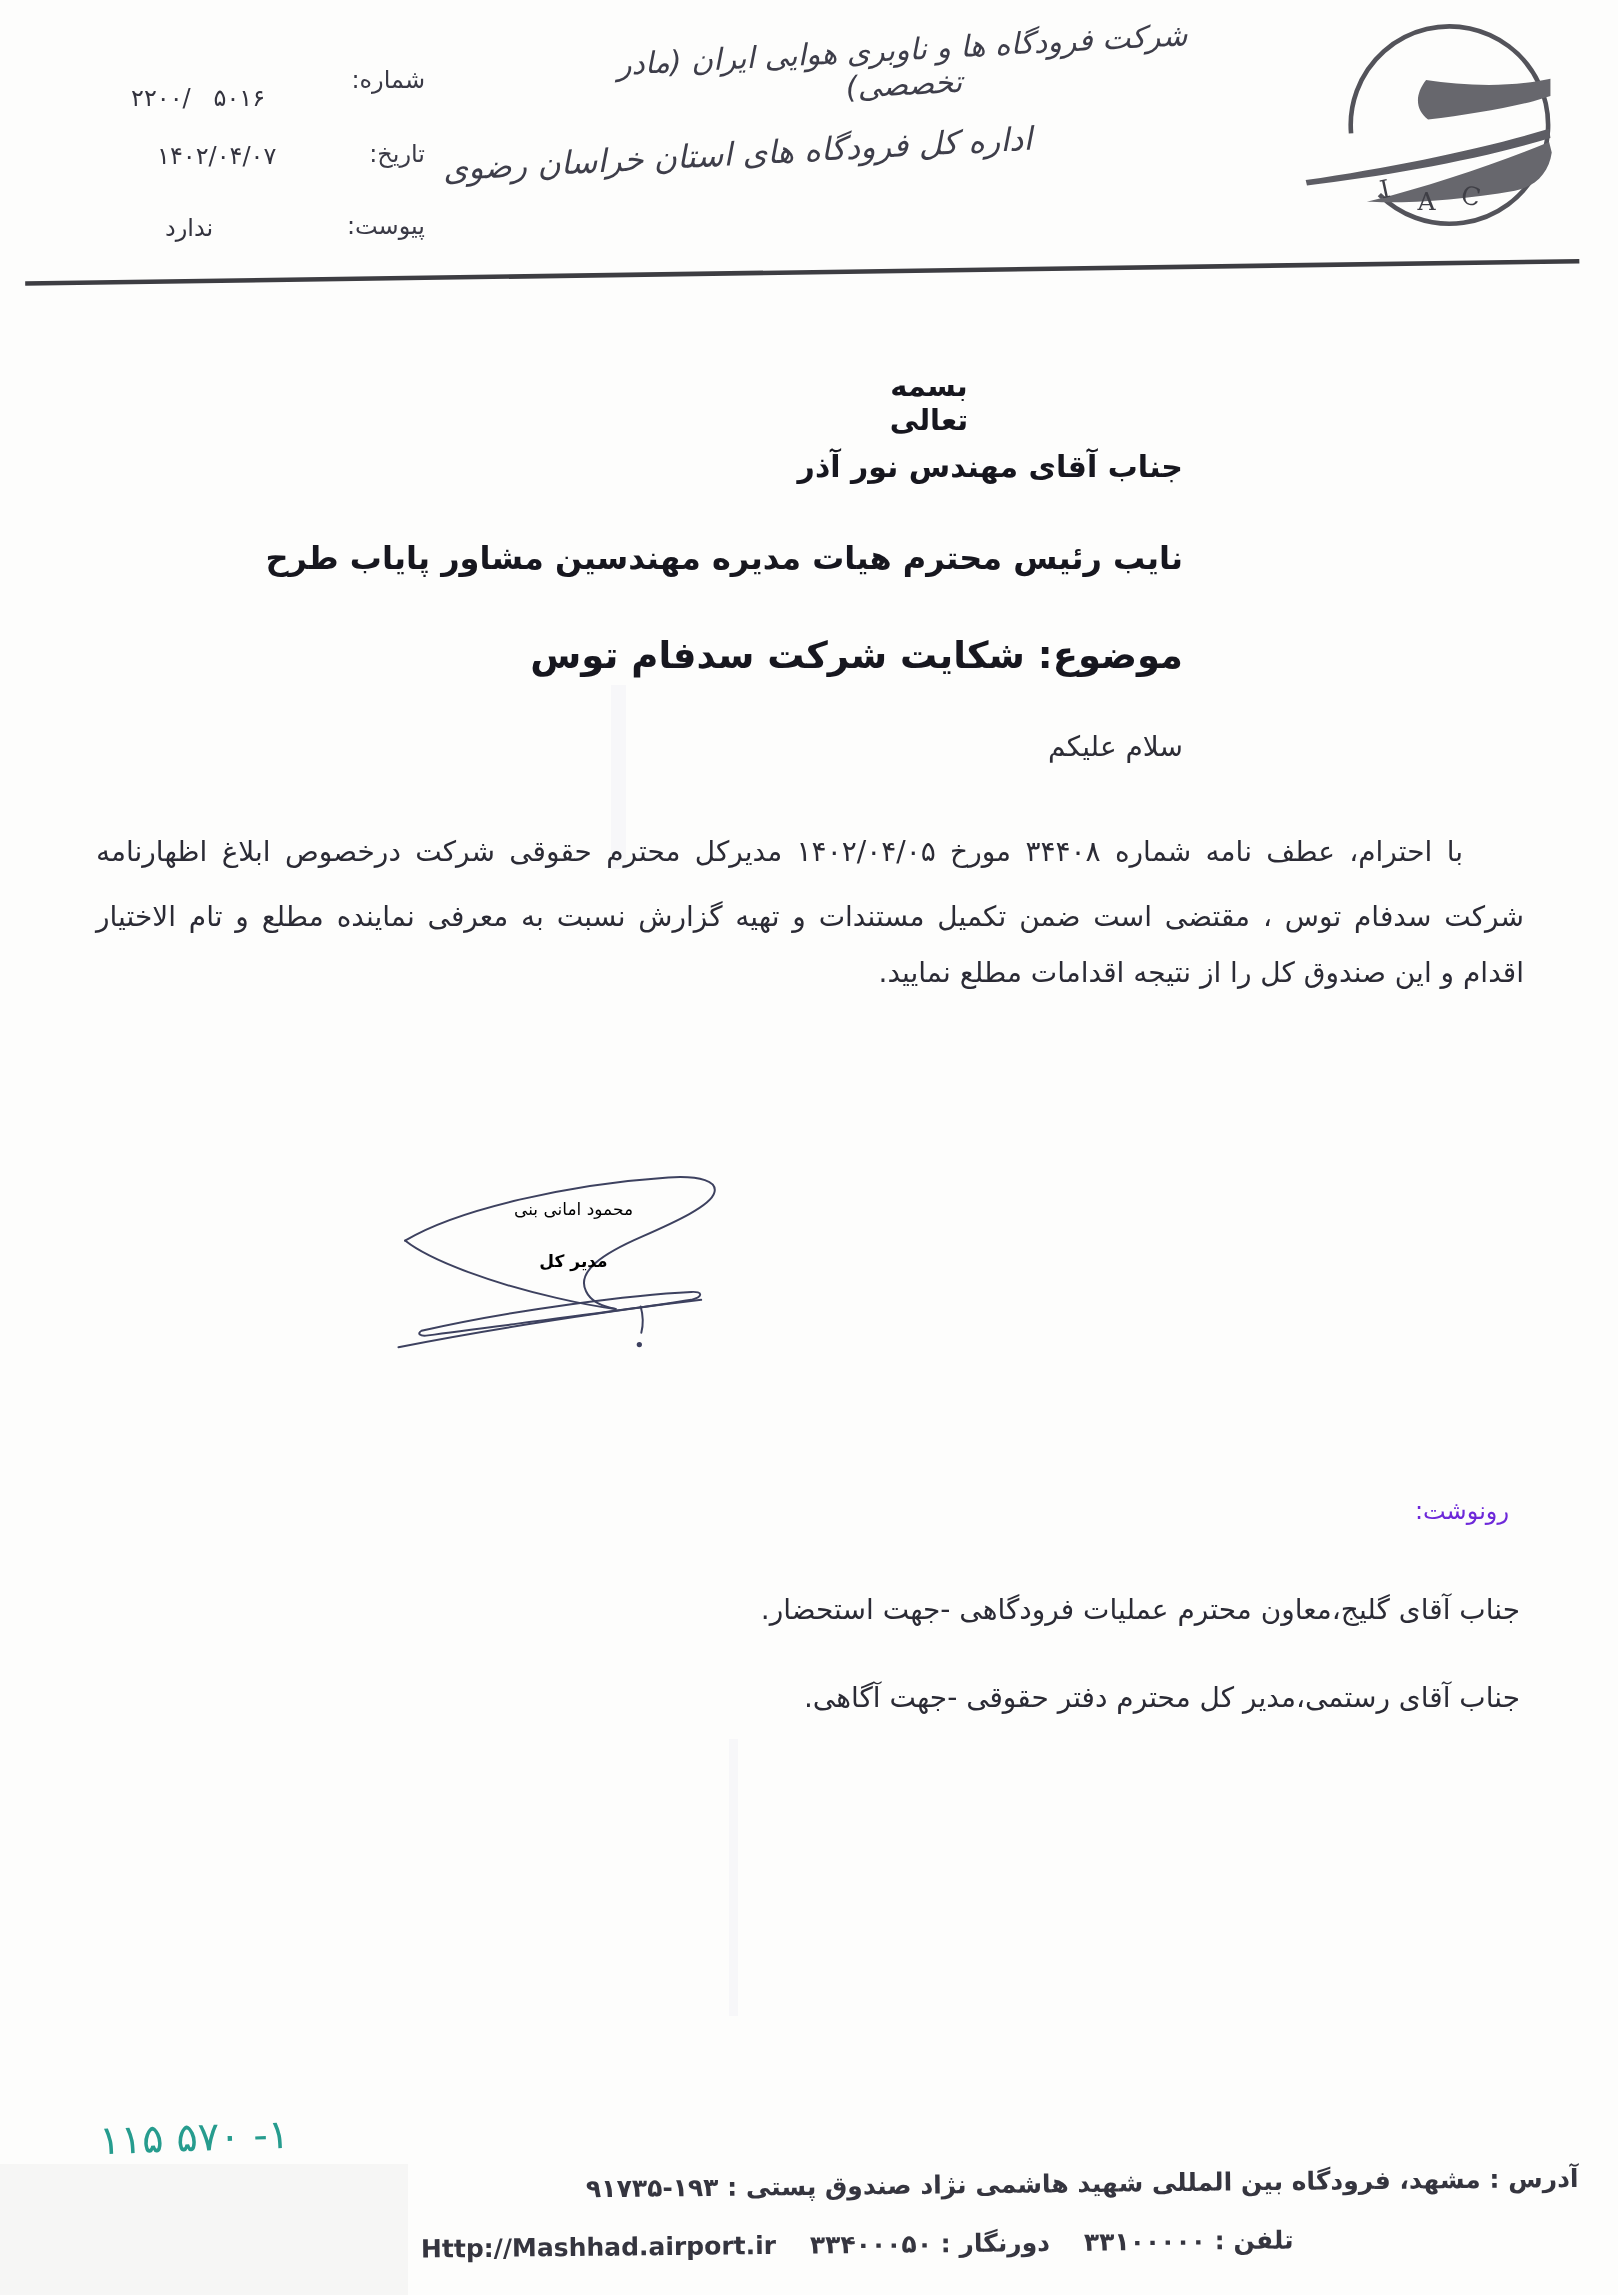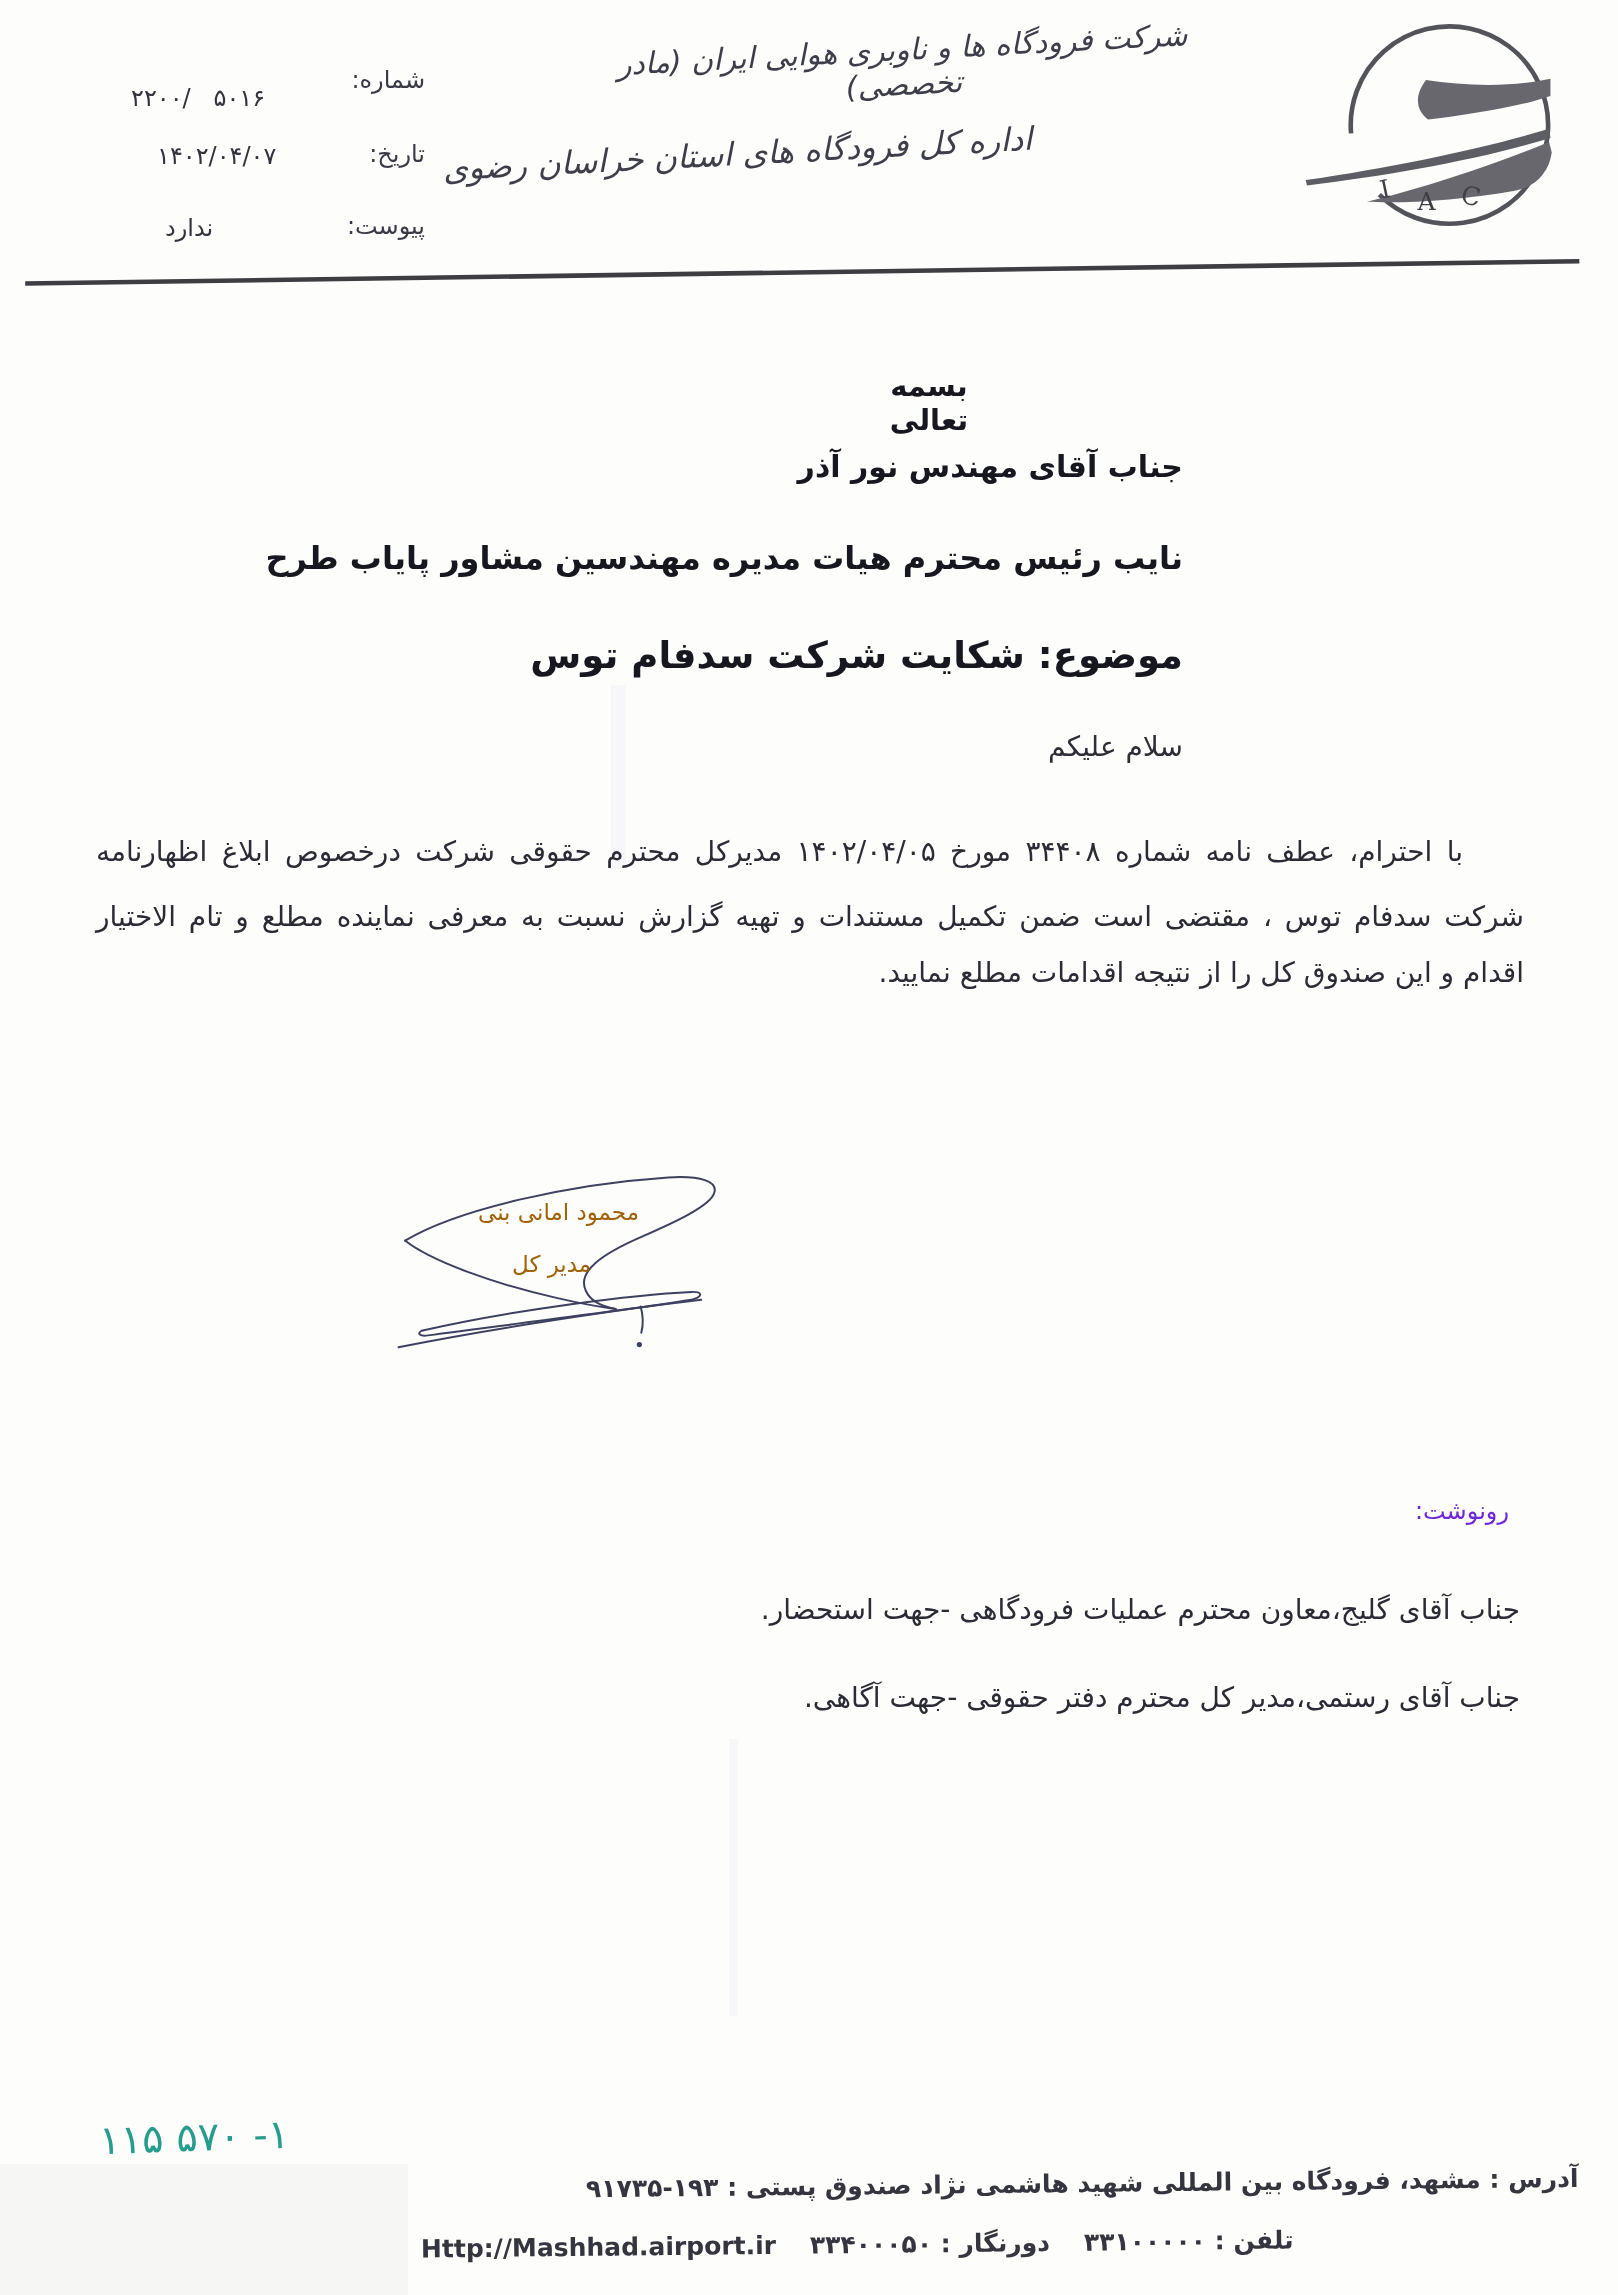--- a/index.html
+++ b/index.html
@@ -28,21 +28,21 @@
   
   .streak{background:#f4f4f6;opacity:.6;}
   .corner-shade{background:#f1f1ef;opacity:.55;}
   
   .footer-line{font-weight:700;color:#35353f;font-size:25px;}
   .f2{display:flex;gap:34px;direction:rtl;}
   .teal-note{
     color:#269c8e;font-size:40px;letter-spacing:4.6px;
     transform:rotate(-2deg);font-weight:400;
   }
-  .sig-text{color:#a16207;text-align:left;font-size:23px;}
+  .sig-text{color:#000000;text-align:center;font-size:17px;}
   svg{display:block;}
 </style>
 </head>
 <body>
 
 <div class="page">
 
   <div class="abs streak" style="left:611px;top:685px;width:14.5px;height:184px;"></div>
   <div class="abs streak" style="left:729px;top:1739px;width:9.2px;height:277px;"></div>
   <div class="abs corner-shade" style="left:0;top:2164px;width:408px;height:131px;"></div>
@@ -87,21 +87,21 @@
     <g fill="none" stroke="#3d415f" stroke-width="3" stroke-linecap="round">
       <path d="M 70,148 C 150,100 320,62 470,52 C 520,49 545,58 540,75 C 535,95 480,120 430,142 C 370,168 330,195 345,225 C 352,240 368,248 390,252"></path>
       <path d="M 70,148 C 110,180 210,215 300,235 C 330,242 360,248 390,252"></path>
       <path d="M 95,285 C 240,252 420,230 505,226 C 523,225 523,233 505,238 C 380,258 205,278 105,292 C 92,294 88,289 95,285 Z"></path>
       <path d="M 60,310 C 200,282 400,252 520,238"></path>
       <path d="M 428,248 C 432,262 432,276 429,288"></path>
     </g>
     <circle cx="426" cy="306" r="4" fill="#3d415f"></circle>
   </svg>
   <div class="abs sig-text rtl" style="left:478px;top:1199px;width:191px;">محمود امانی بنی</div>
-  <div class="abs sig-text rtl" style="left:512px;top:1251px;width:165px;">مدیر کل</div>
+  <div class="abs sig-text rtl" style="left:491px;top:1251px;width:165px;font-weight:bold;">مدیر کل</div>
 
   <div class="abs rtl nw" style="right:110px;top:1497px;font-size:24px;color:#6d28d9;">رونوشت:</div>
   <div class="abs rtl nw" style="right:99px;top:1593px;font-size:28px;color:#2b2b35;">جناب آقای گلیج،معاون محترم عملیات فرودگاهی -جهت استحضار.</div>
   <div class="abs rtl nw" style="right:99px;top:1681px;font-size:28px;color:#2b2b35;">جناب آقای رستمی،مدیر کل محترم دفتر حقوقی -جهت آگاهی.</div>
 
   <div class="abs teal-note ltr pre" style="left:99px;top:2114px;">۱۱۵ ۵۷۰ -۱</div>
 
   <div class="abs footer-line rtl nw" style="right:41px;top:2169px;transform:rotate(-0.6deg);">
     <span>آدرس : مشهد، فرودگاه بین المللی شهید هاشمی نژاد  صندوق پستی : </span><span class="ltr">۹۱۷۳۵-۱۹۳</span>
   </div>

